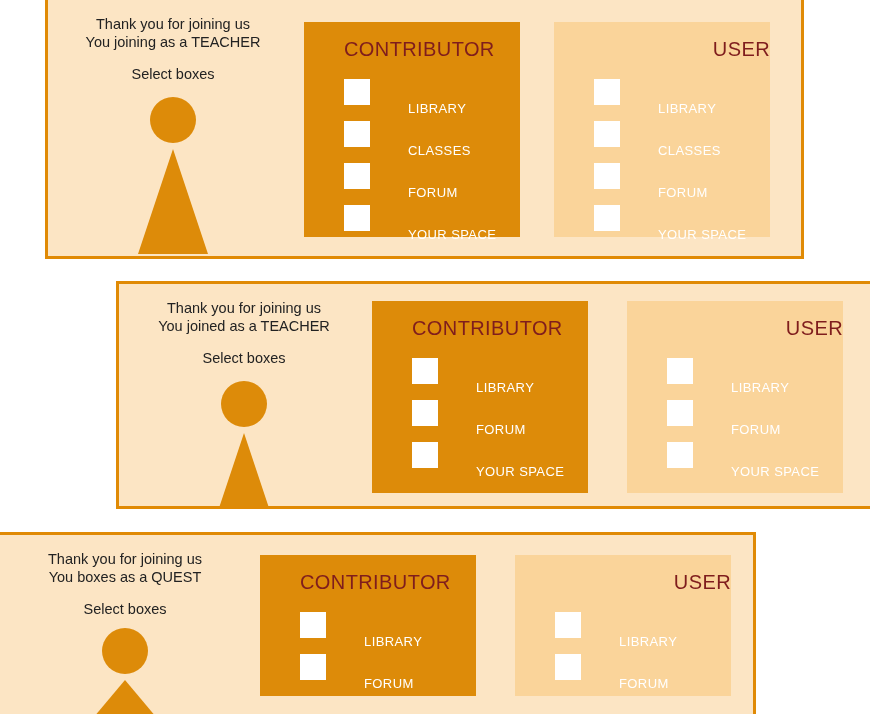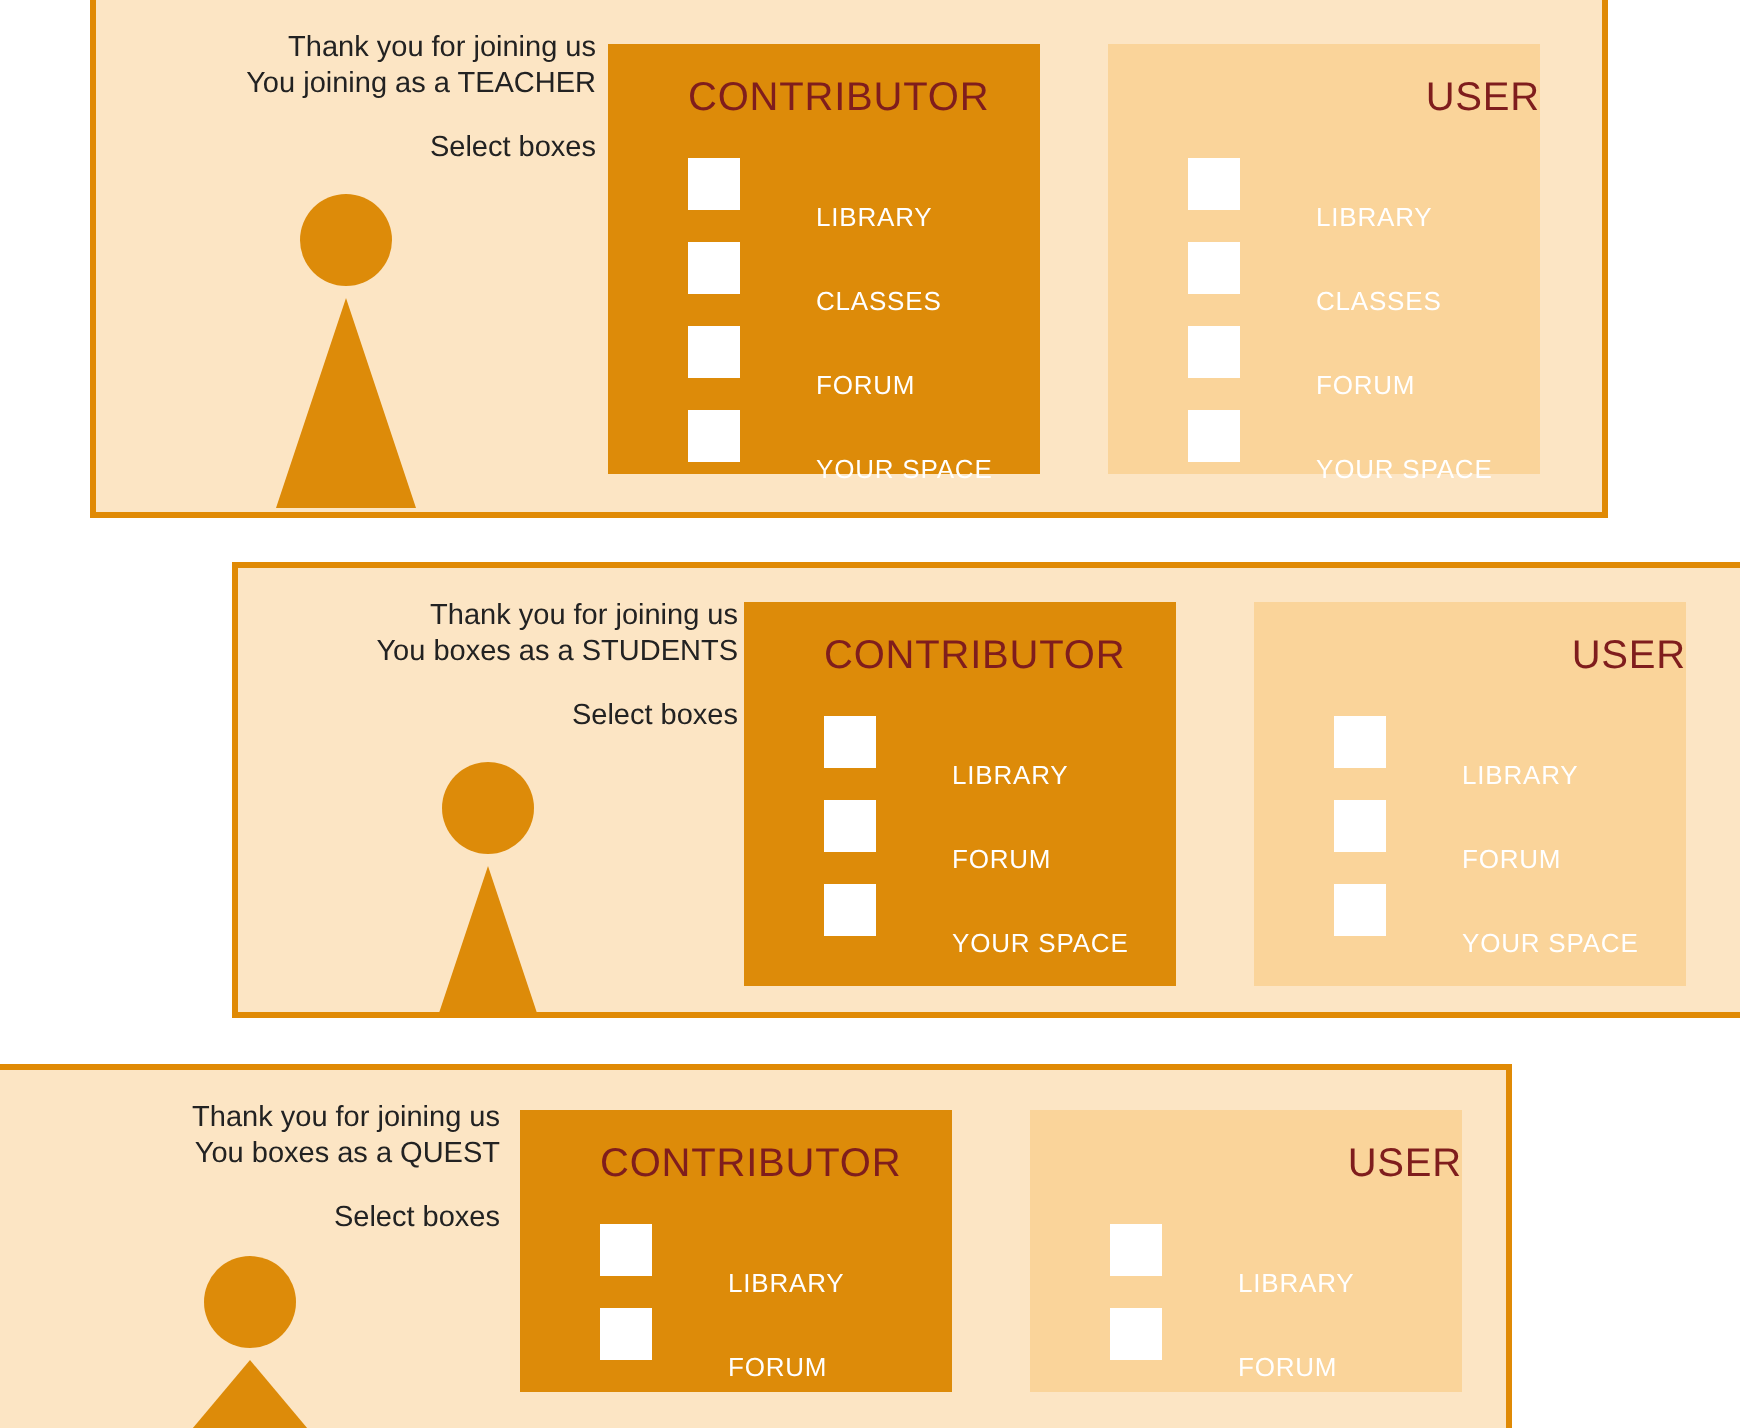--- a/index.html
+++ b/index.html
@@ -29,21 +29,21 @@
   #card-2 { left: 116px; top: 281px; width: 757px; height: 228px; }
   #card-3 { left: -3px;  top: 532px; width: 759px; height: 185px; }
 
   
   .info-col {
     position: absolute;
     left: 0;
     top: 0;
     width: 250px;
     height: 100%;
-    text-align: right;
+    text-align: center;
   }
   .greet-block {
     padding-top: 15px;
     color: #222222;
     font-size: 14.5px;
     line-height: 18px;
   }
   .greet-line { display: block; white-space: nowrap; }
   .select-boxes {
     display: block;
@@ -194,21 +194,21 @@
       <div class="opt-label">YOUR SPACE</div>
     </div>
   </div>
 </div>
 
 <div class="card" id="card-2">
 
   <div class="info-col">
     <div class="greet-block">
       <span class="greet-line">Thank you for joining us</span>
-      <span class="greet-line">You boxes as a STUDENTS</span>
+      <span class="greet-line">You joined as a TEACHER</span>
       <span class="select-boxes">Select boxes</span>
     </div>
     <div class="figure">
       <div class="fig-head"></div>
       <div class="fig-body"></div>
     </div>
   </div>
 
   <div class="panel panel-contributor">
     <div class="panel-title">CONTRIBUTOR</div>

